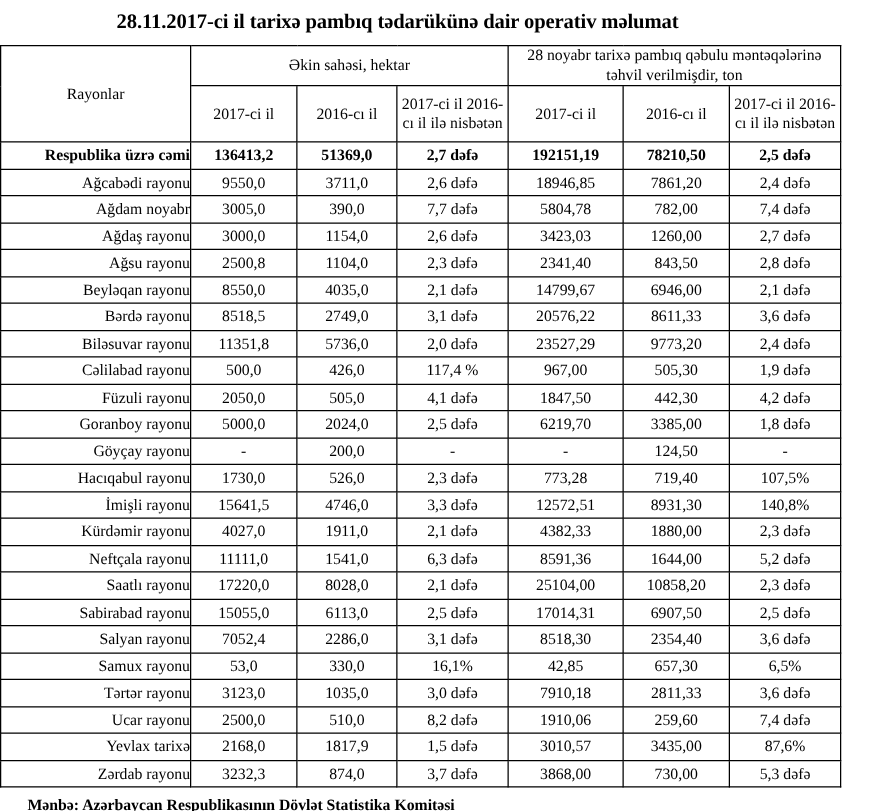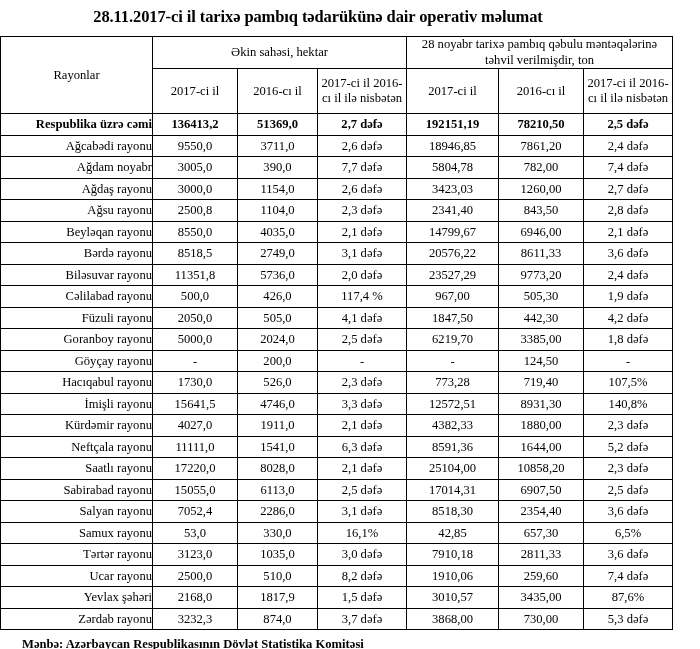--- a/index.html
+++ b/index.html
@@ -327,21 +327,21 @@
         <tr>
           <td class="name">Ucar rayonu</td>
           <td class="num">2500,0</td>
           <td class="num">510,0</td>
           <td class="num">8,2 dəfə</td>
           <td class="num">1910,06</td>
           <td class="num">259,60</td>
           <td class="num">7,4 dəfə</td>
         </tr>
         <tr>
-          <td class="name">Yevlax şəhəri</td>
+          <td class="name">Yevlax tarixə</td>
           <td class="num">2168,0</td>
           <td class="num">1817,9</td>
           <td class="num">1,5 dəfə</td>
           <td class="num">3010,57</td>
           <td class="num">3435,00</td>
           <td class="num">87,6%</td>
         </tr>
         <tr>
           <td class="name">Zərdab rayonu</td>
           <td class="num">3232,3</td>

